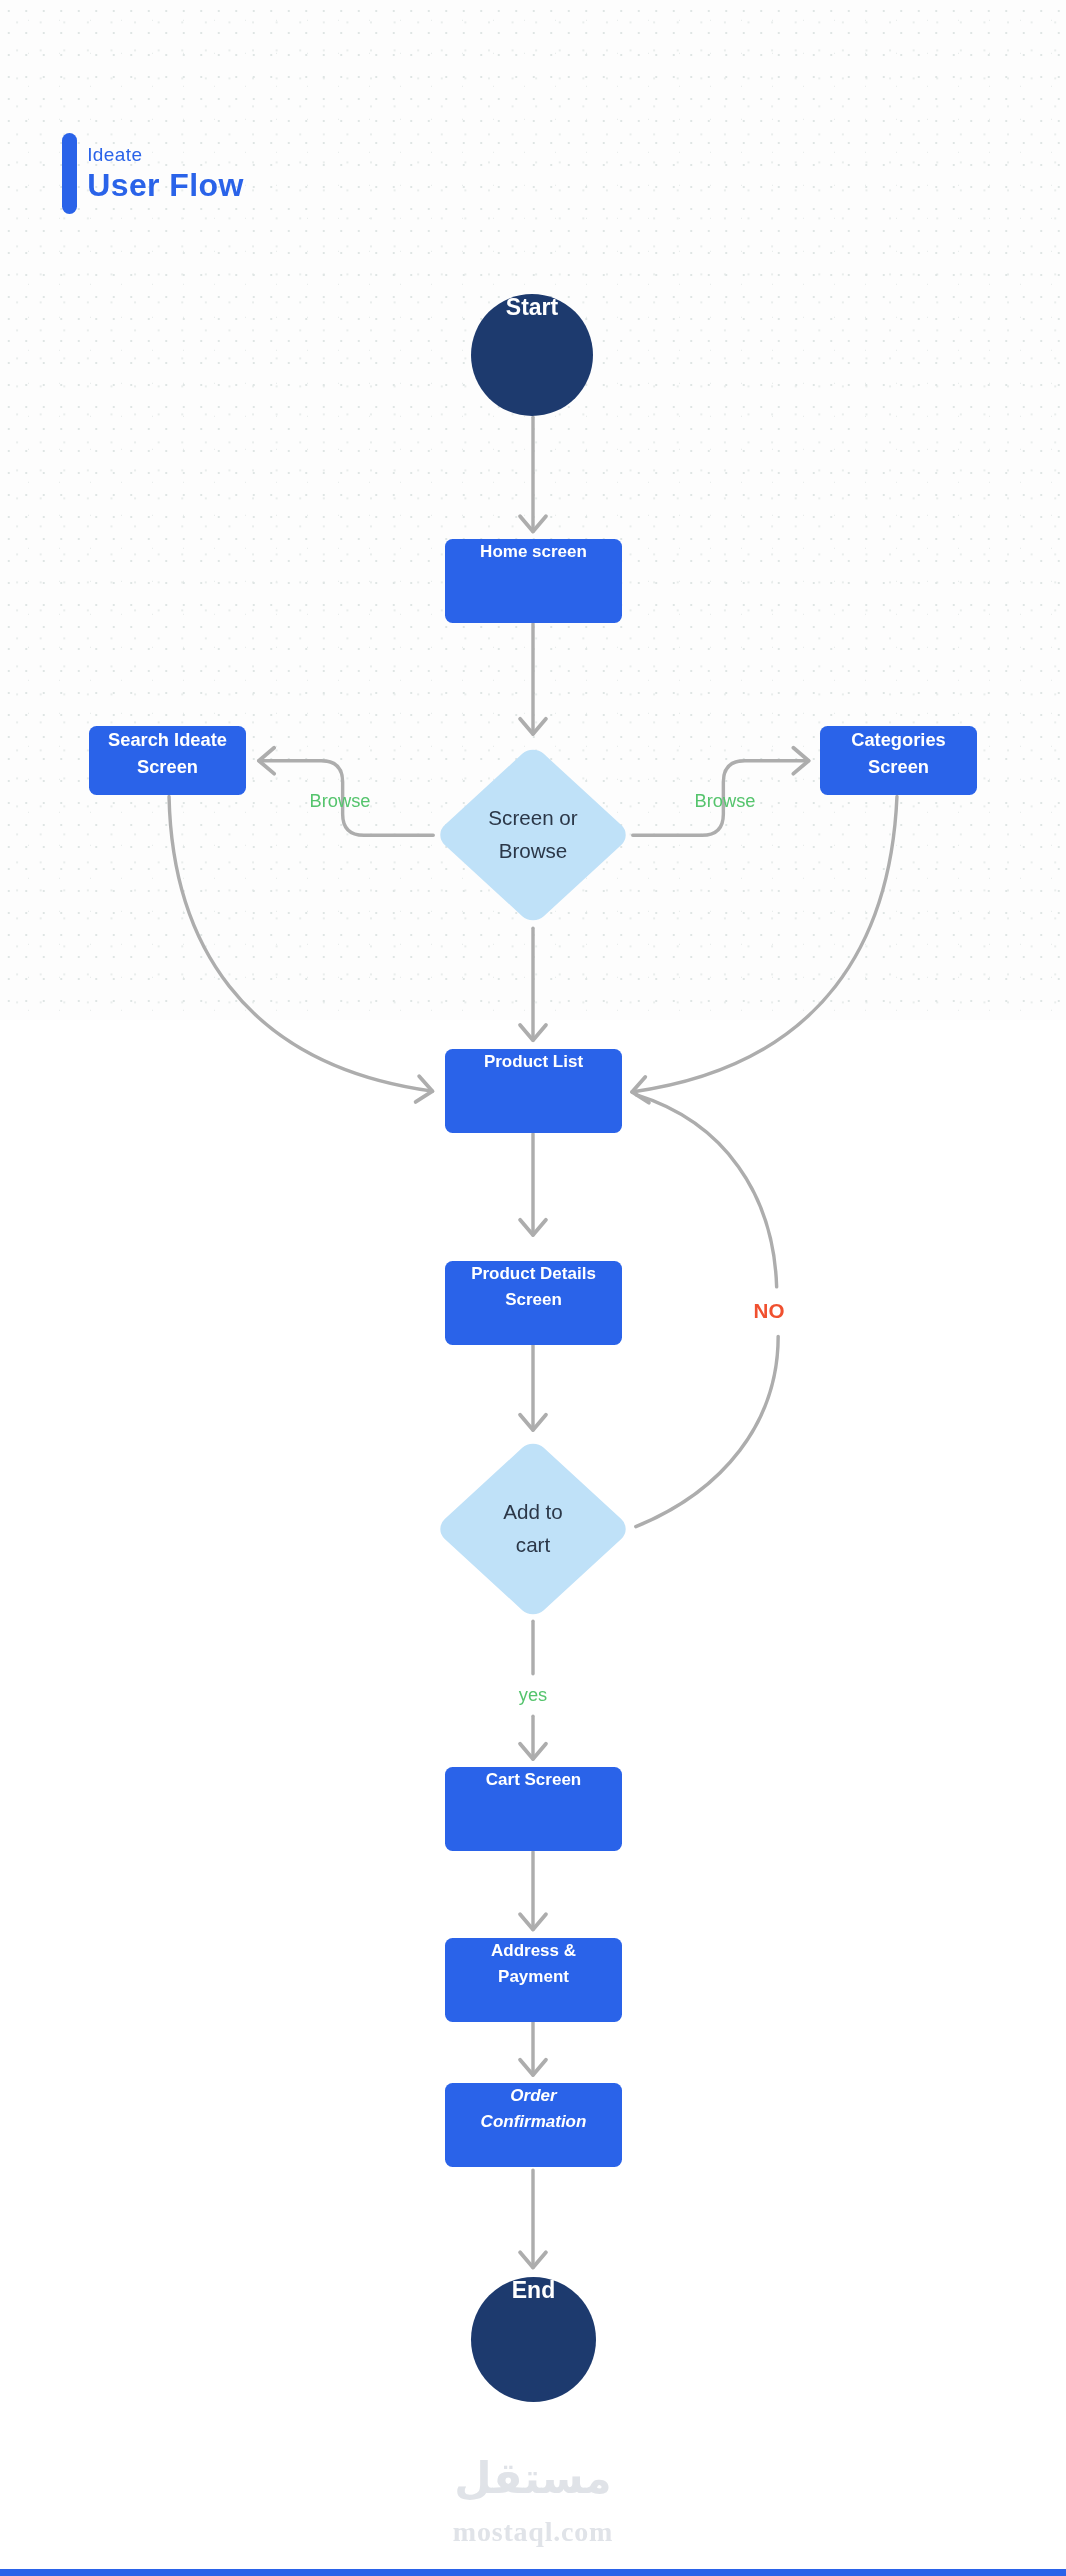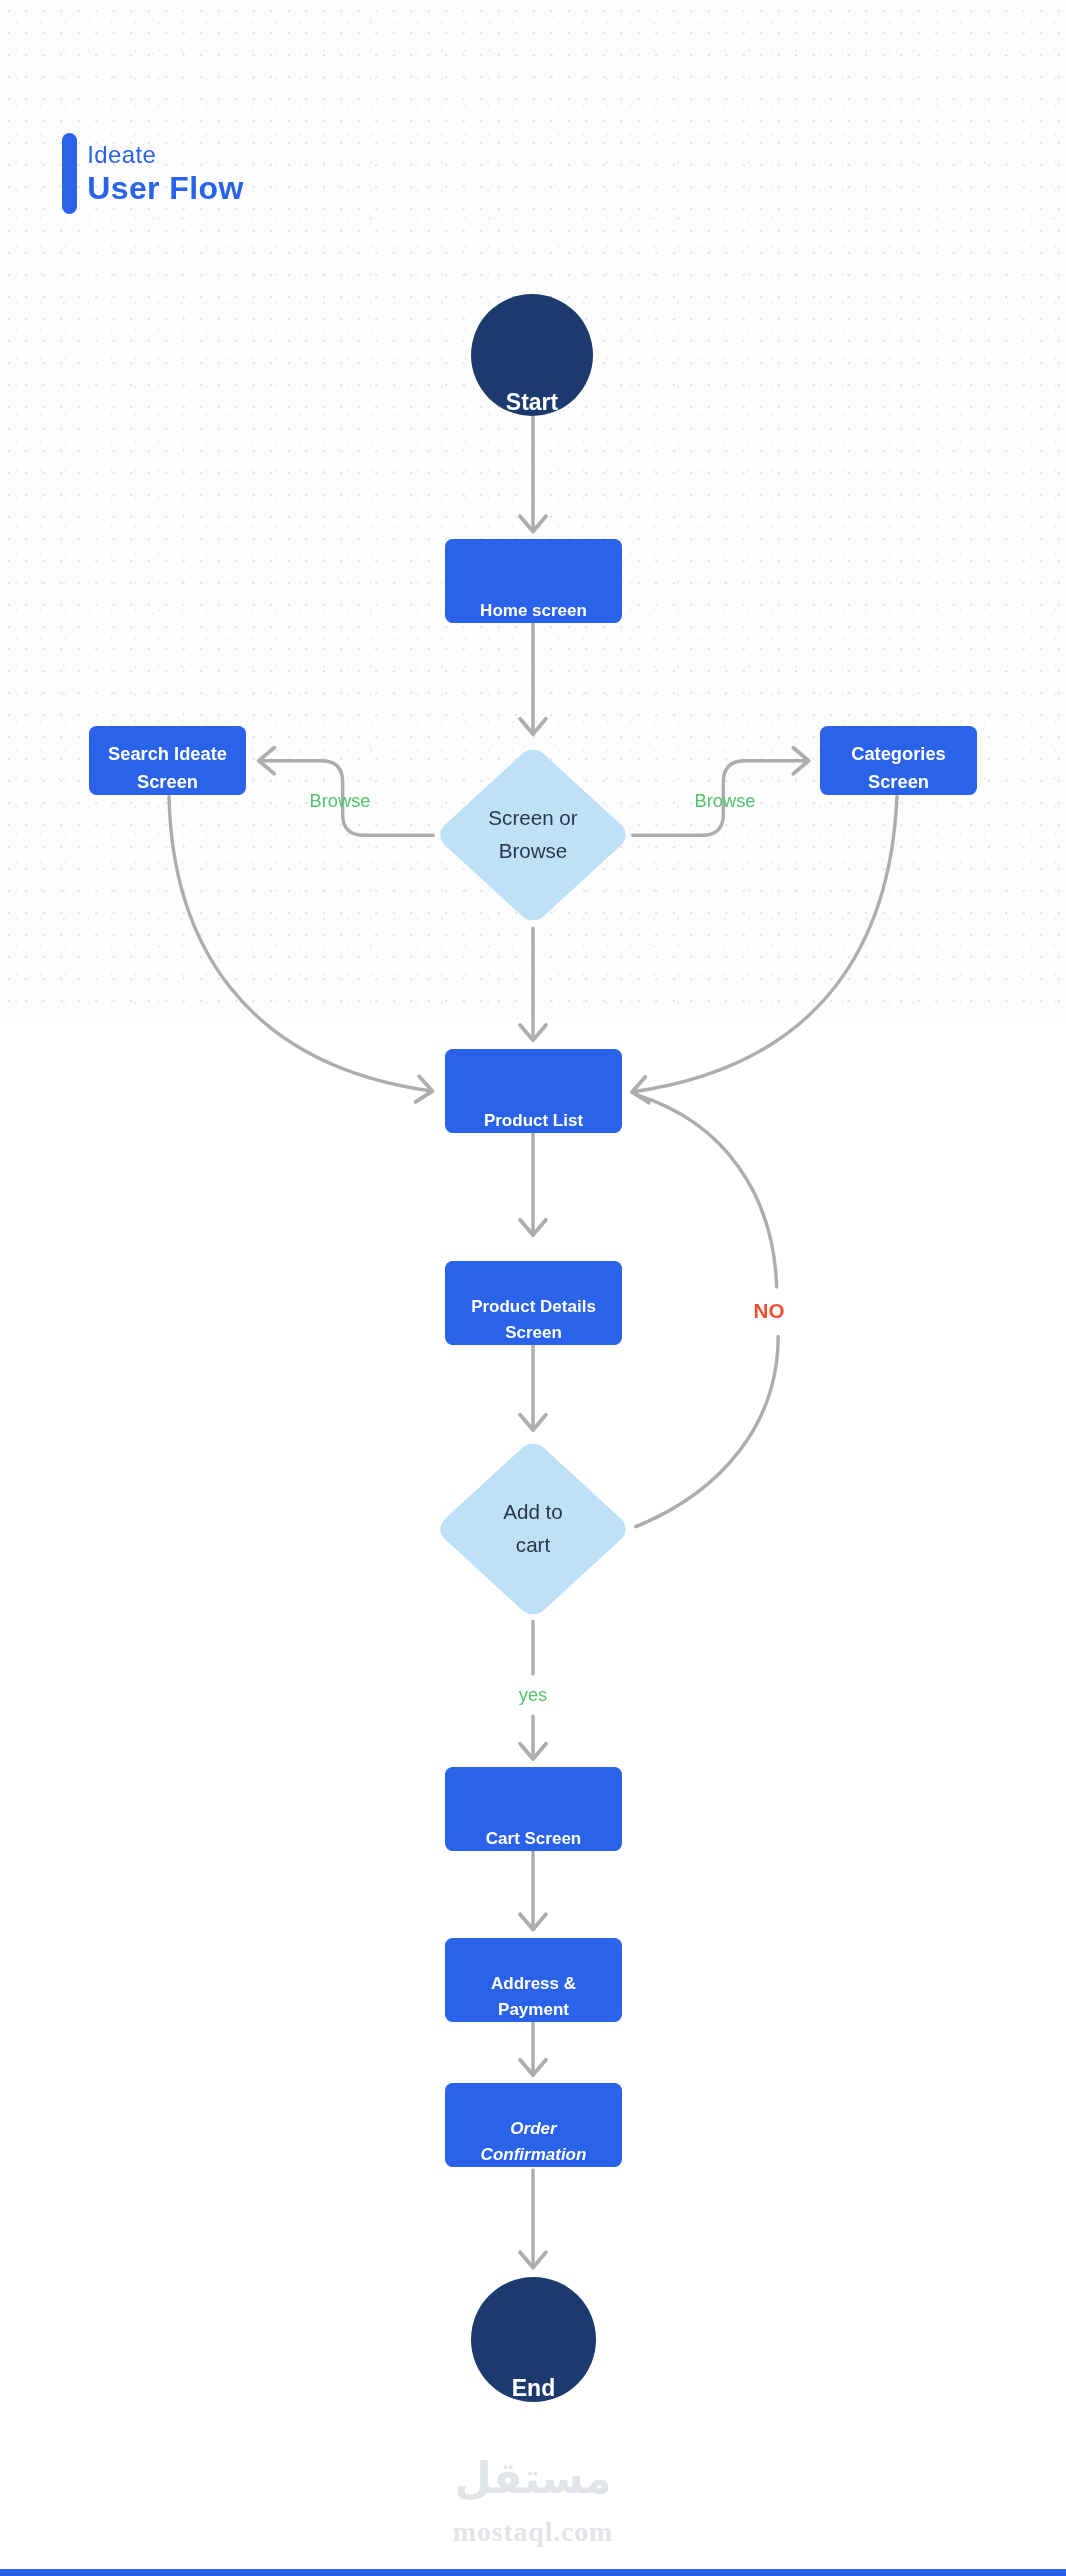--- a/index.html
+++ b/index.html
@@ -24,25 +24,25 @@
     background-position:0 0, 5.3px 8.4px, 13px 3.8px;
     z-index:0;
   }
   .connectors{position:absolute;left:0;top:0;z-index:1;}
   .node,.edge-label,.title-block,.watermark,.footer-bar{z-index:2;}
 
   
   .title-block{position:absolute;left:62px;top:133px;display:flex;}
   .title-accent{width:15.2px;height:81px;border-radius:7.6px;background:var(--accent);flex:0 0 auto;}
   .title-texts{margin-left:10px;display:flex;flex-direction:column;justify-content:center;}
-  .title-eyebrow{color:var(--accent);font-size:24px;font-weight:500;letter-spacing:0.4px;line-height:1.2;}
+  .title-eyebrow{color:var(--accent);font-size:19px;font-weight:500;letter-spacing:0.4px;line-height:1.2;}
   .title-heading{color:var(--accent);font-size:32px;font-weight:700;letter-spacing:0.4px;line-height:1.15;}
 
   
-  .node{position:absolute;display:flex;align-items:flex-end;justify-content:center;text-align:center;}
+  .node{position:absolute;display:flex;align-items:flex-start;justify-content:center;text-align:center;}
   .circle{
     width:122px;height:122px;border-radius:50%;
     background:var(--navy);color:#ffffff;font-weight:700;font-size:23px;
   }
   .box{
     background:var(--accent);color:#ffffff;border-radius:7.6px;
     font-weight:700;
   }
   .box-main{width:177px;height:84px;left:445px;font-size:17px;line-height:1.5;}
   .box-side{width:157px;height:69px;font-size:18.3px;line-height:1.5;}

